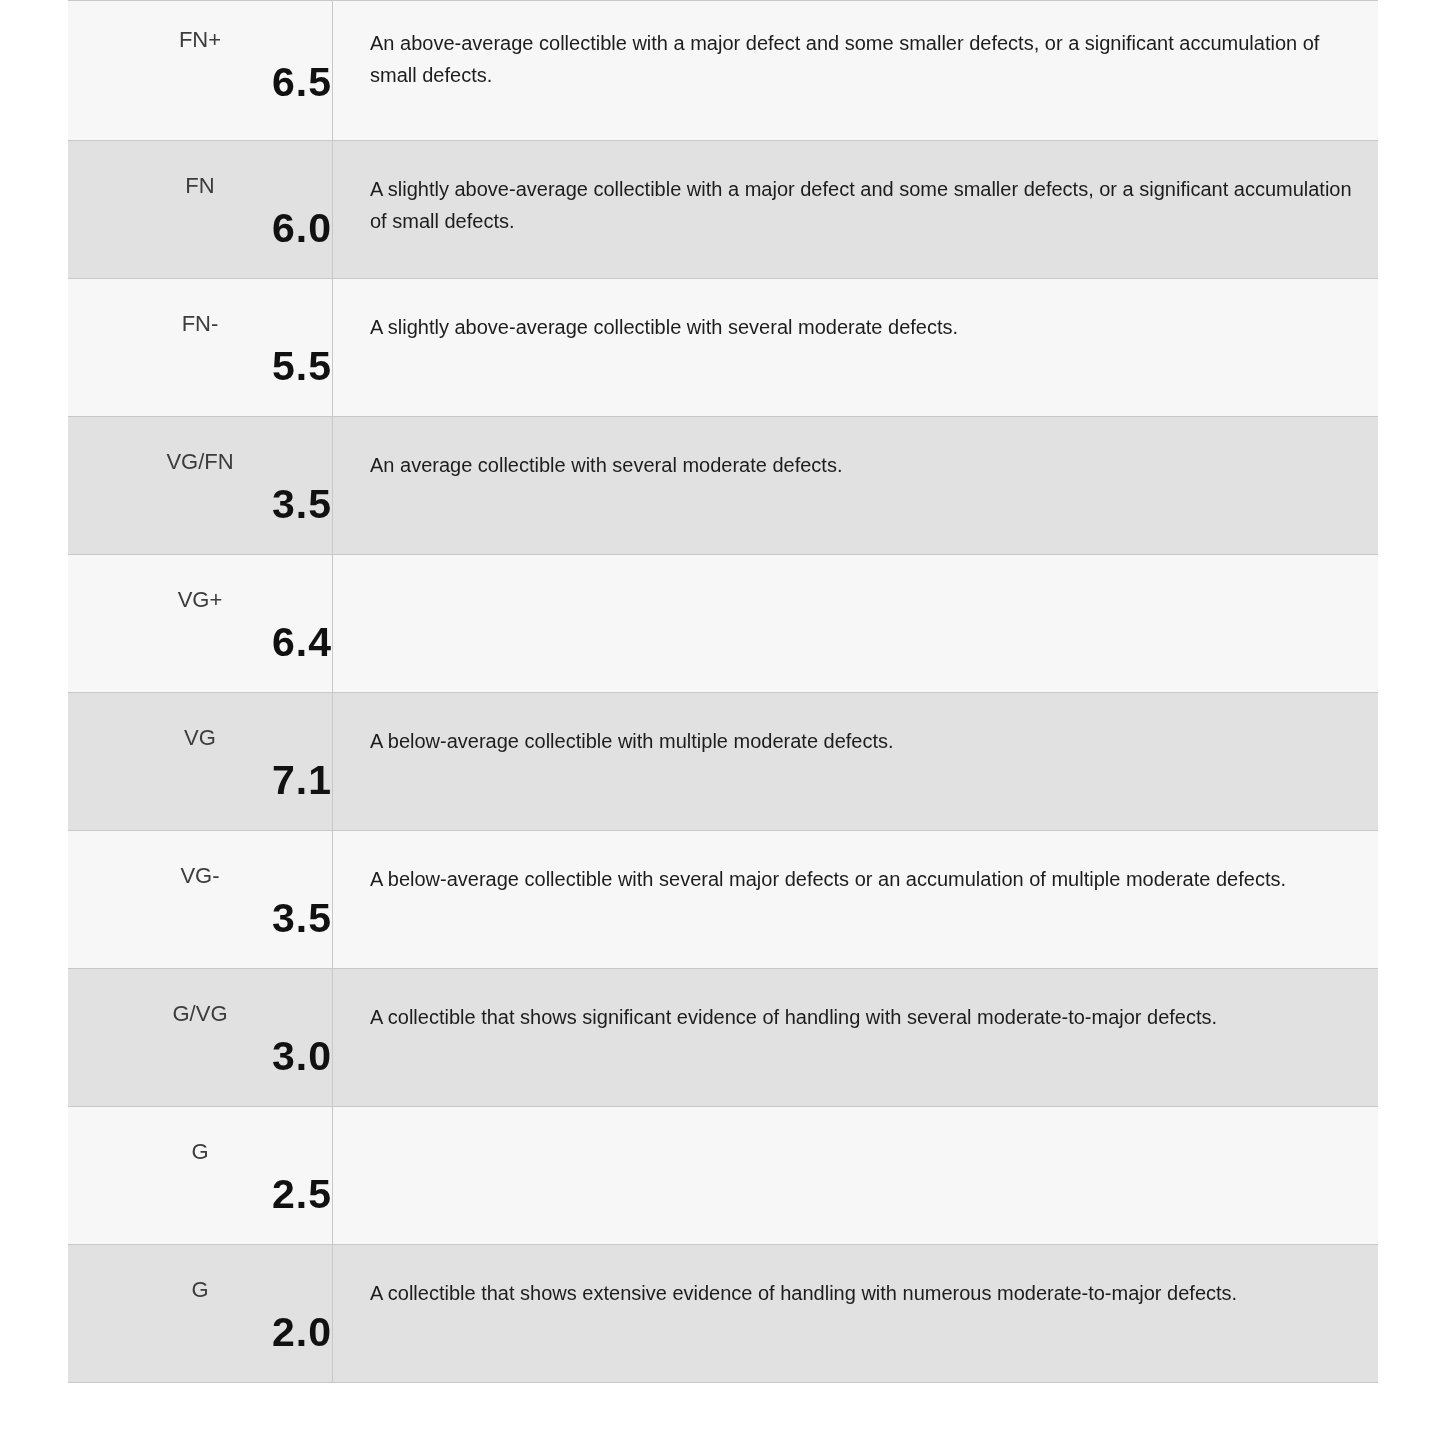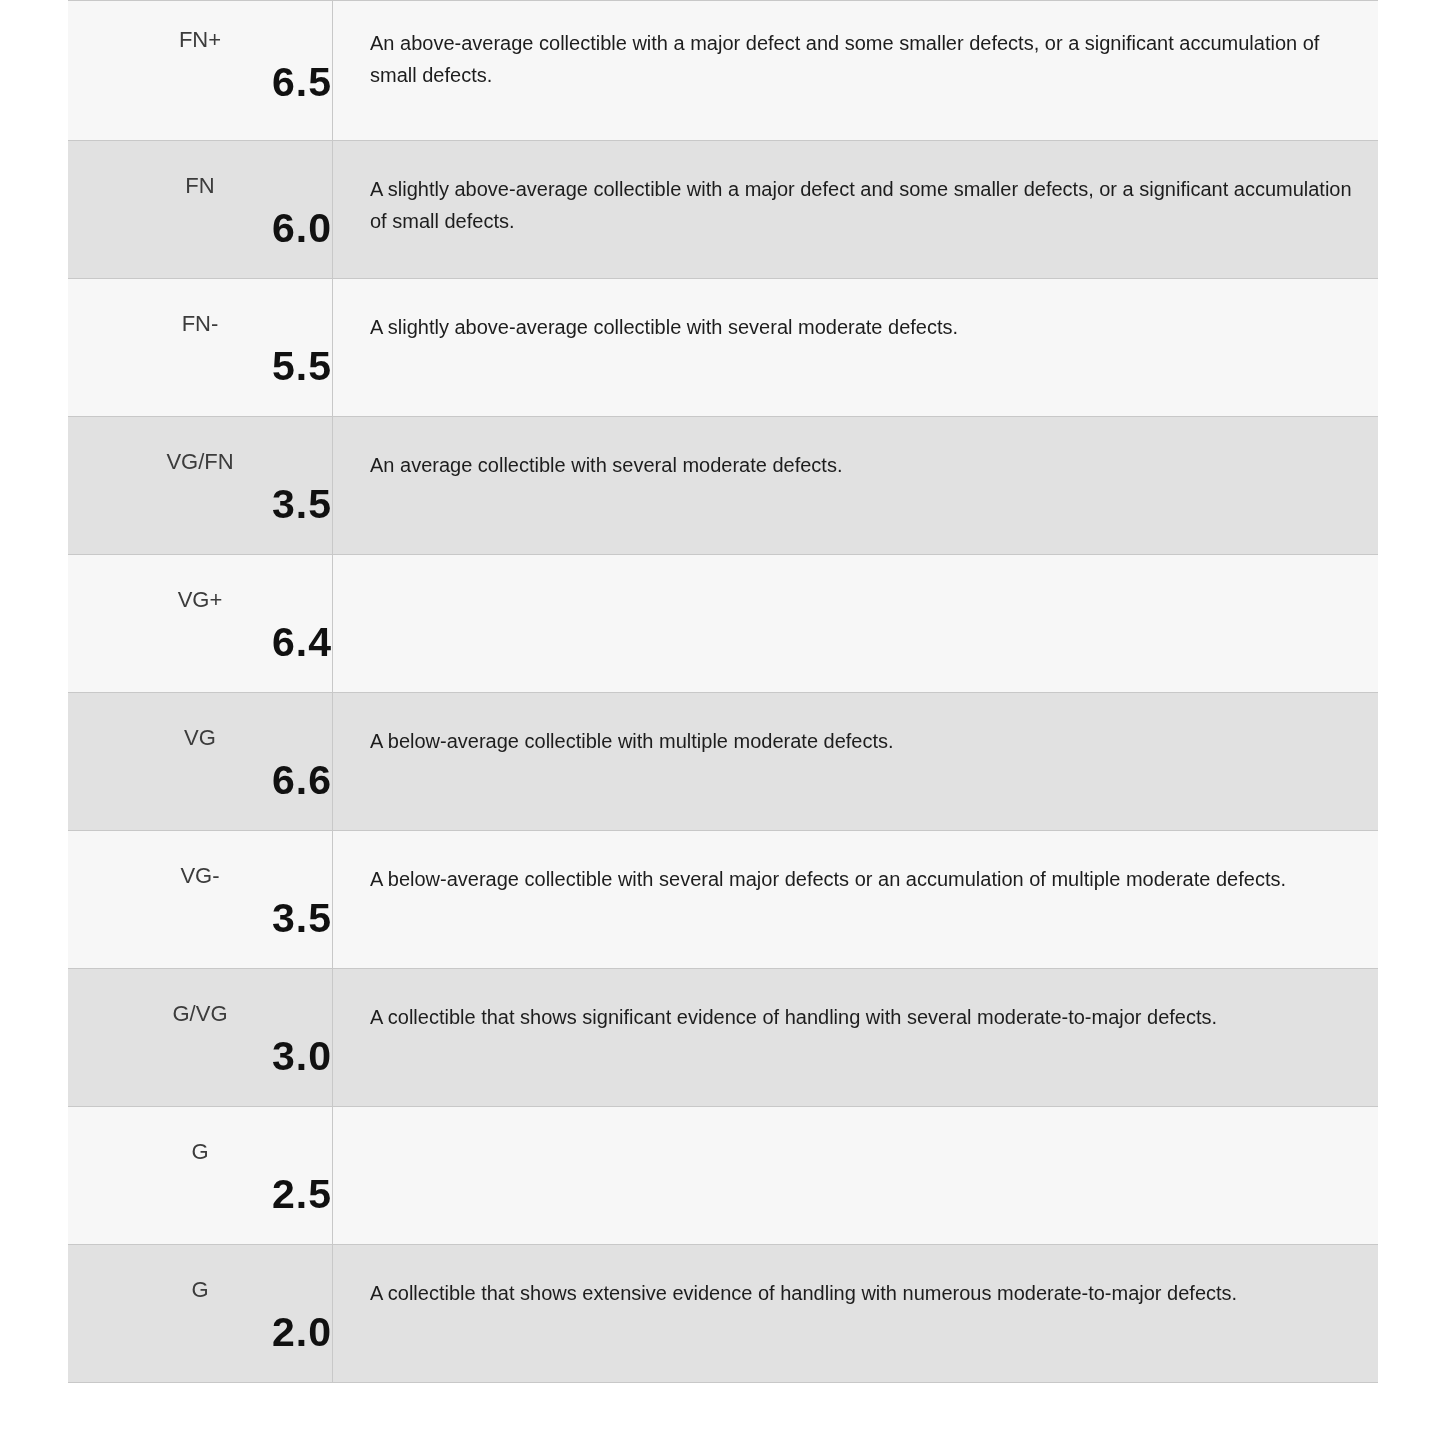--- a/index.html
+++ b/index.html
@@ -107,21 +107,21 @@
   <div class="row">
     <div class="cell grade-cell">
       <div class="grade-label">VG+</div>
       <div class="grade-value">6.4</div>
     </div>
   </div>
 
   <div class="row alt">
     <div class="cell grade-cell">
       <div class="grade-label">VG</div>
-      <div class="grade-value">6.6</div>
+      <div class="grade-value">7.1</div>
     </div>
     <div class="cell desc-cell">A below-average collectible with multiple moderate defects.</div>
   </div>
 
   <div class="row">
     <div class="cell grade-cell">
       <div class="grade-label">VG-</div>
       <div class="grade-value">3.5</div>
     </div>
     <div class="cell desc-cell">A below-average collectible with several major defects or an accumulation of multiple moderate defects.</div>

